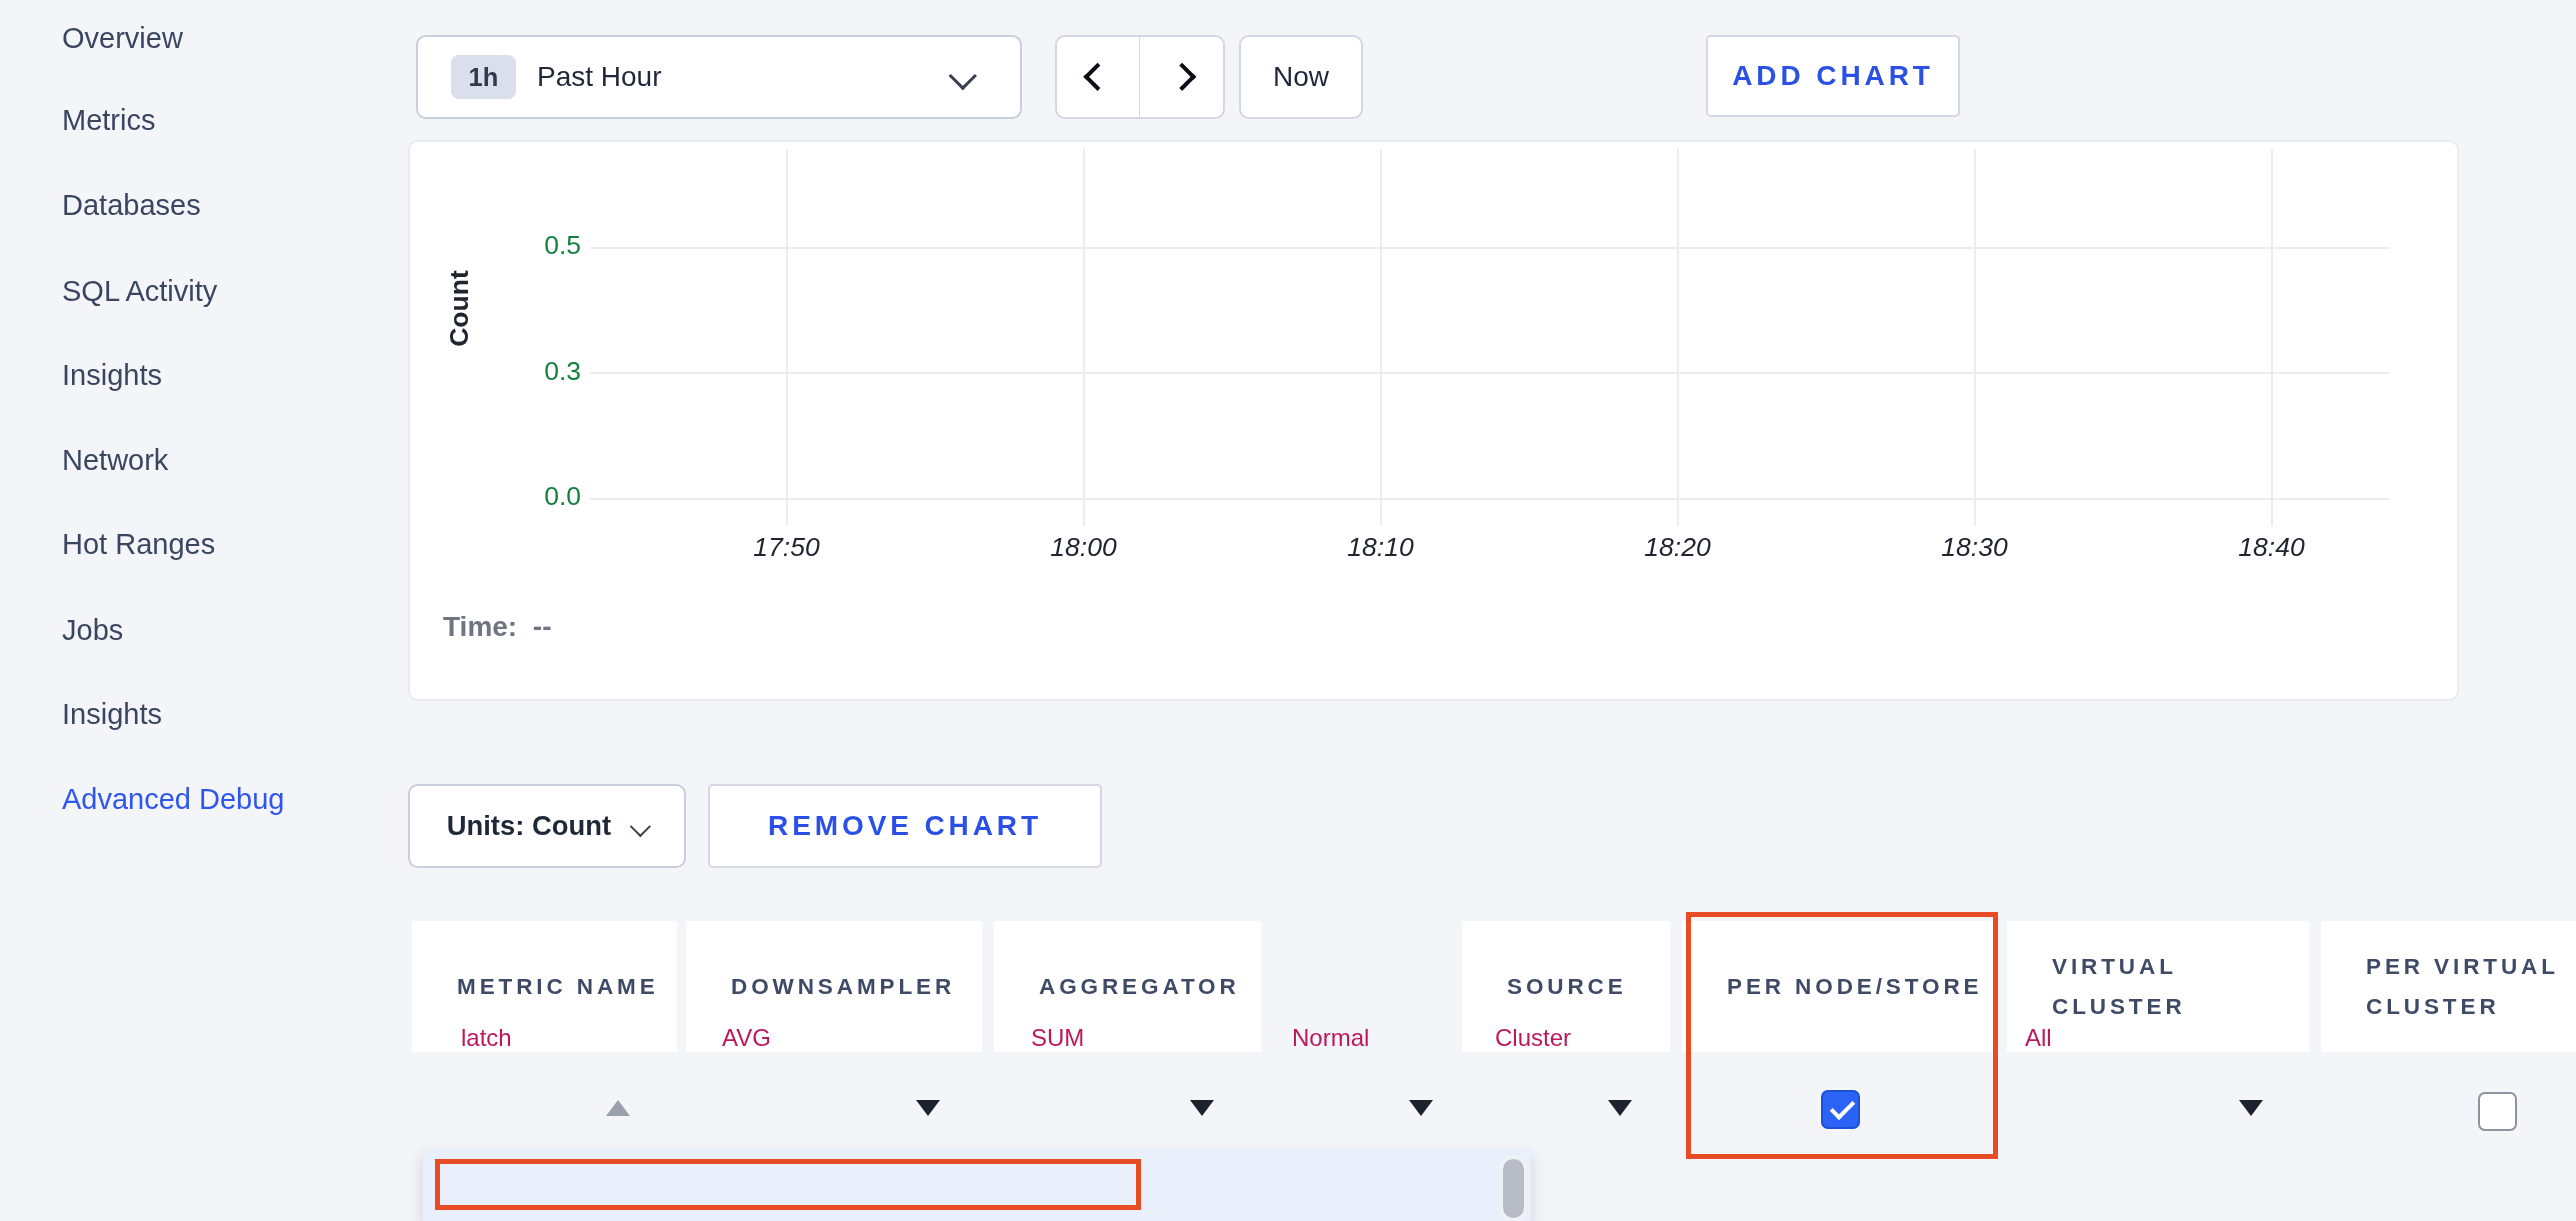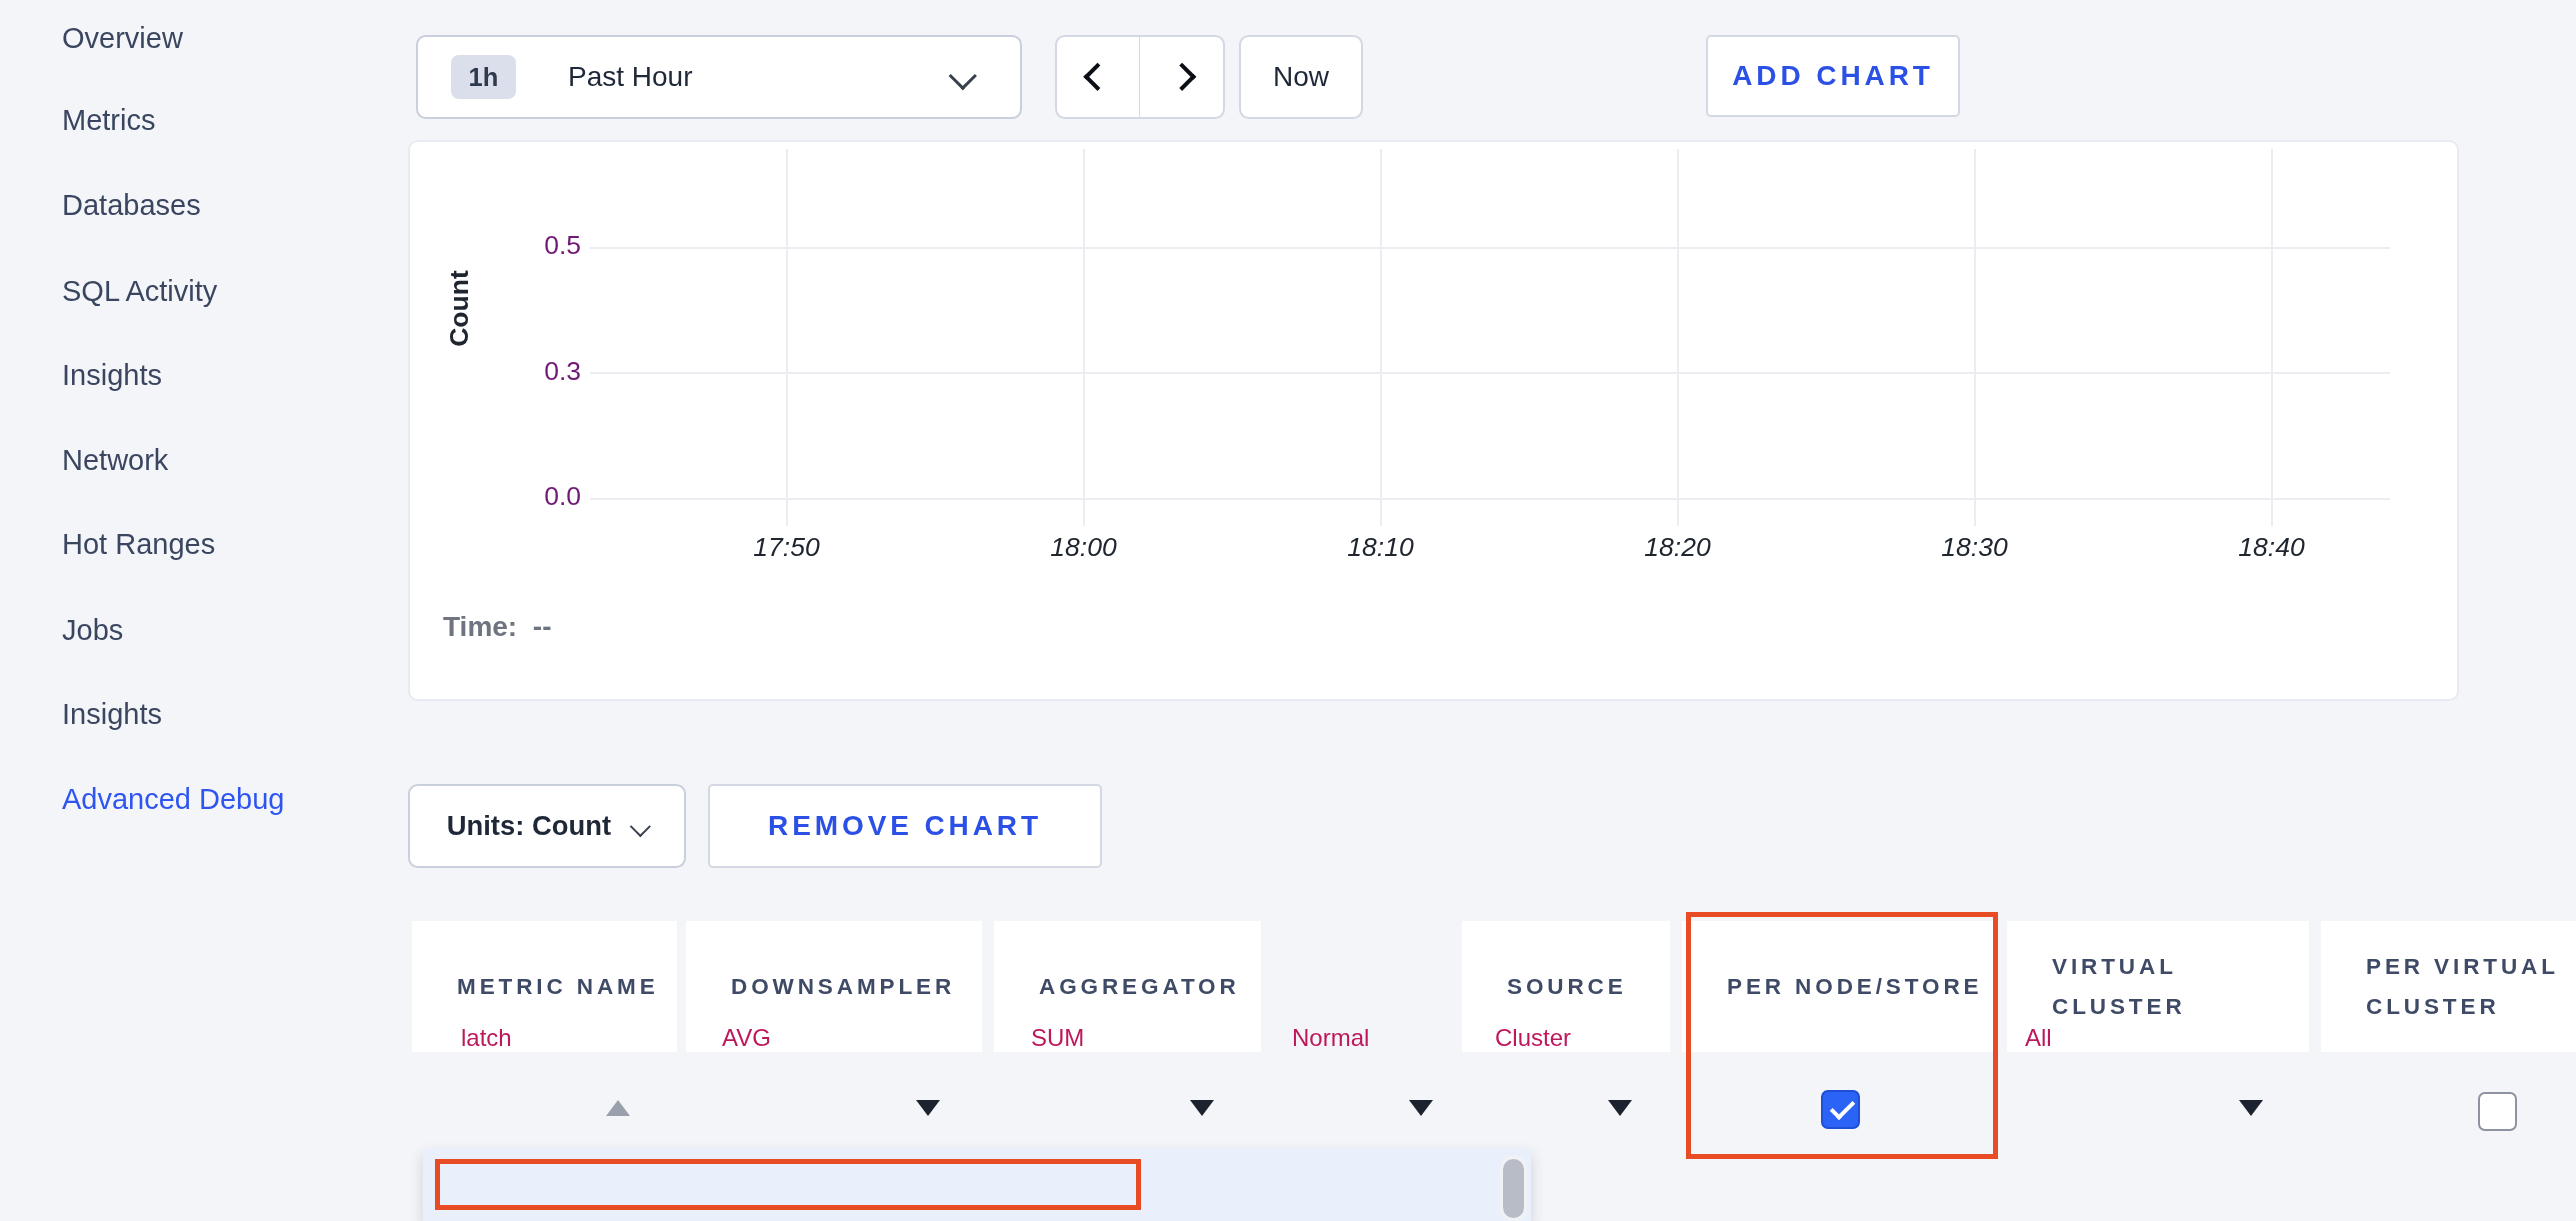--- a/index.html
+++ b/index.html
@@ -12,41 +12,41 @@
                color:#3a4660; cursor:pointer; white-space:nowrap; }
   .side-item.active { color:#2f55f0; }
 
   
   .btn { position:absolute; background:#fff; border:2px solid #d3d8e4; display:flex;
          align-items:center; justify-content:center; cursor:pointer; }
   .time-range { left:416px; top:35px; width:606px; height:84px; border-radius:9.8px;
                 border-color:#c9cfdd; justify-content:flex-start; }
   .range-badge { margin-left:33px; background:#dbdfeb; border-radius:7.8px; padding:7.8px 17.6px;
                  font-size:25.5px; font-weight:bold; color:#2f3a4f; }
-  .range-label { margin-left:52px; font-size:28px; color:#1f2838; }
+  .range-label { margin-left:21px; font-size:28px; color:#1f2838; }
   .chev { width:19.6px; height:19.6px; border-right:3.9px solid #39404e; border-bottom:3.9px solid #39404e; }
   .chev.down { transform:rotate(45deg); }
   .chev.left  { transform:rotate(135deg); border-color:#0b0e14; border-width:4.9px; }
   .chev.right { transform:rotate(-45deg); border-color:#0b0e14; border-width:4.9px; }
   .range-chevron { position:absolute; right:47px; top:29px; }
   .arrow-btn { top:35px; width:86px; height:84px; }
   .arrow-prev { left:1055px; border-radius:9.8px 0 0 9.8px; }
   .arrow-next { left:1139px; border-radius:0 9.8px 9.8px 0; border-left-width:1px; }
   .now-btn { left:1239px; top:35px; width:124px; height:84px; border-radius:9.8px;
              font-size:28px; color:#1f2838; }
   .blue-btn { border-radius:4.9px; font-size:28px; letter-spacing:3.9px; color:#2b50e5; font-weight:bold; }
   .add-chart { left:1706px; top:35px; width:254px; height:82px; }
 
   
   .panel { position:absolute; left:408px; top:140px; width:2051px; height:561px;
            background:#fff; border:2px solid #e9ebf2; border-radius:9.8px; }
   .gridline { position:absolute; background:#ecedf2; }
   .gl-h { height:2px; left:180px; width:1800px; }
   .gl-v { width:2px; top:6.9px; height:377px; }
-  .ytick { position:absolute; width:108px; text-align:right; font-size:26.5px; color:#701a75;
+  .ytick { position:absolute; width:108px; text-align:right; font-size:26.5px; color:#15803d;
            left:63px; }
   .xtick { position:absolute; width:137px; text-align:center; font-size:26.5px; color:#20262f;
            top:390px;font-style:italic; }
   .ylabel { position:absolute; left:17.6px; top:88px; width:63px; height:157px; display:flex;
             align-items:center; justify-content:center; font-size:26.5px; font-weight:bold;
             color:#20262f; transform:rotate(-90deg); transform-origin:center; }
   .time-readout { position:absolute; left:33px; top:469px; font-size:28px; font-weight:bold;
                   color:#6e7580; }
   .time-readout .val { font-weight:bold; margin-left:15.7px; color:#6e7580; }
 

